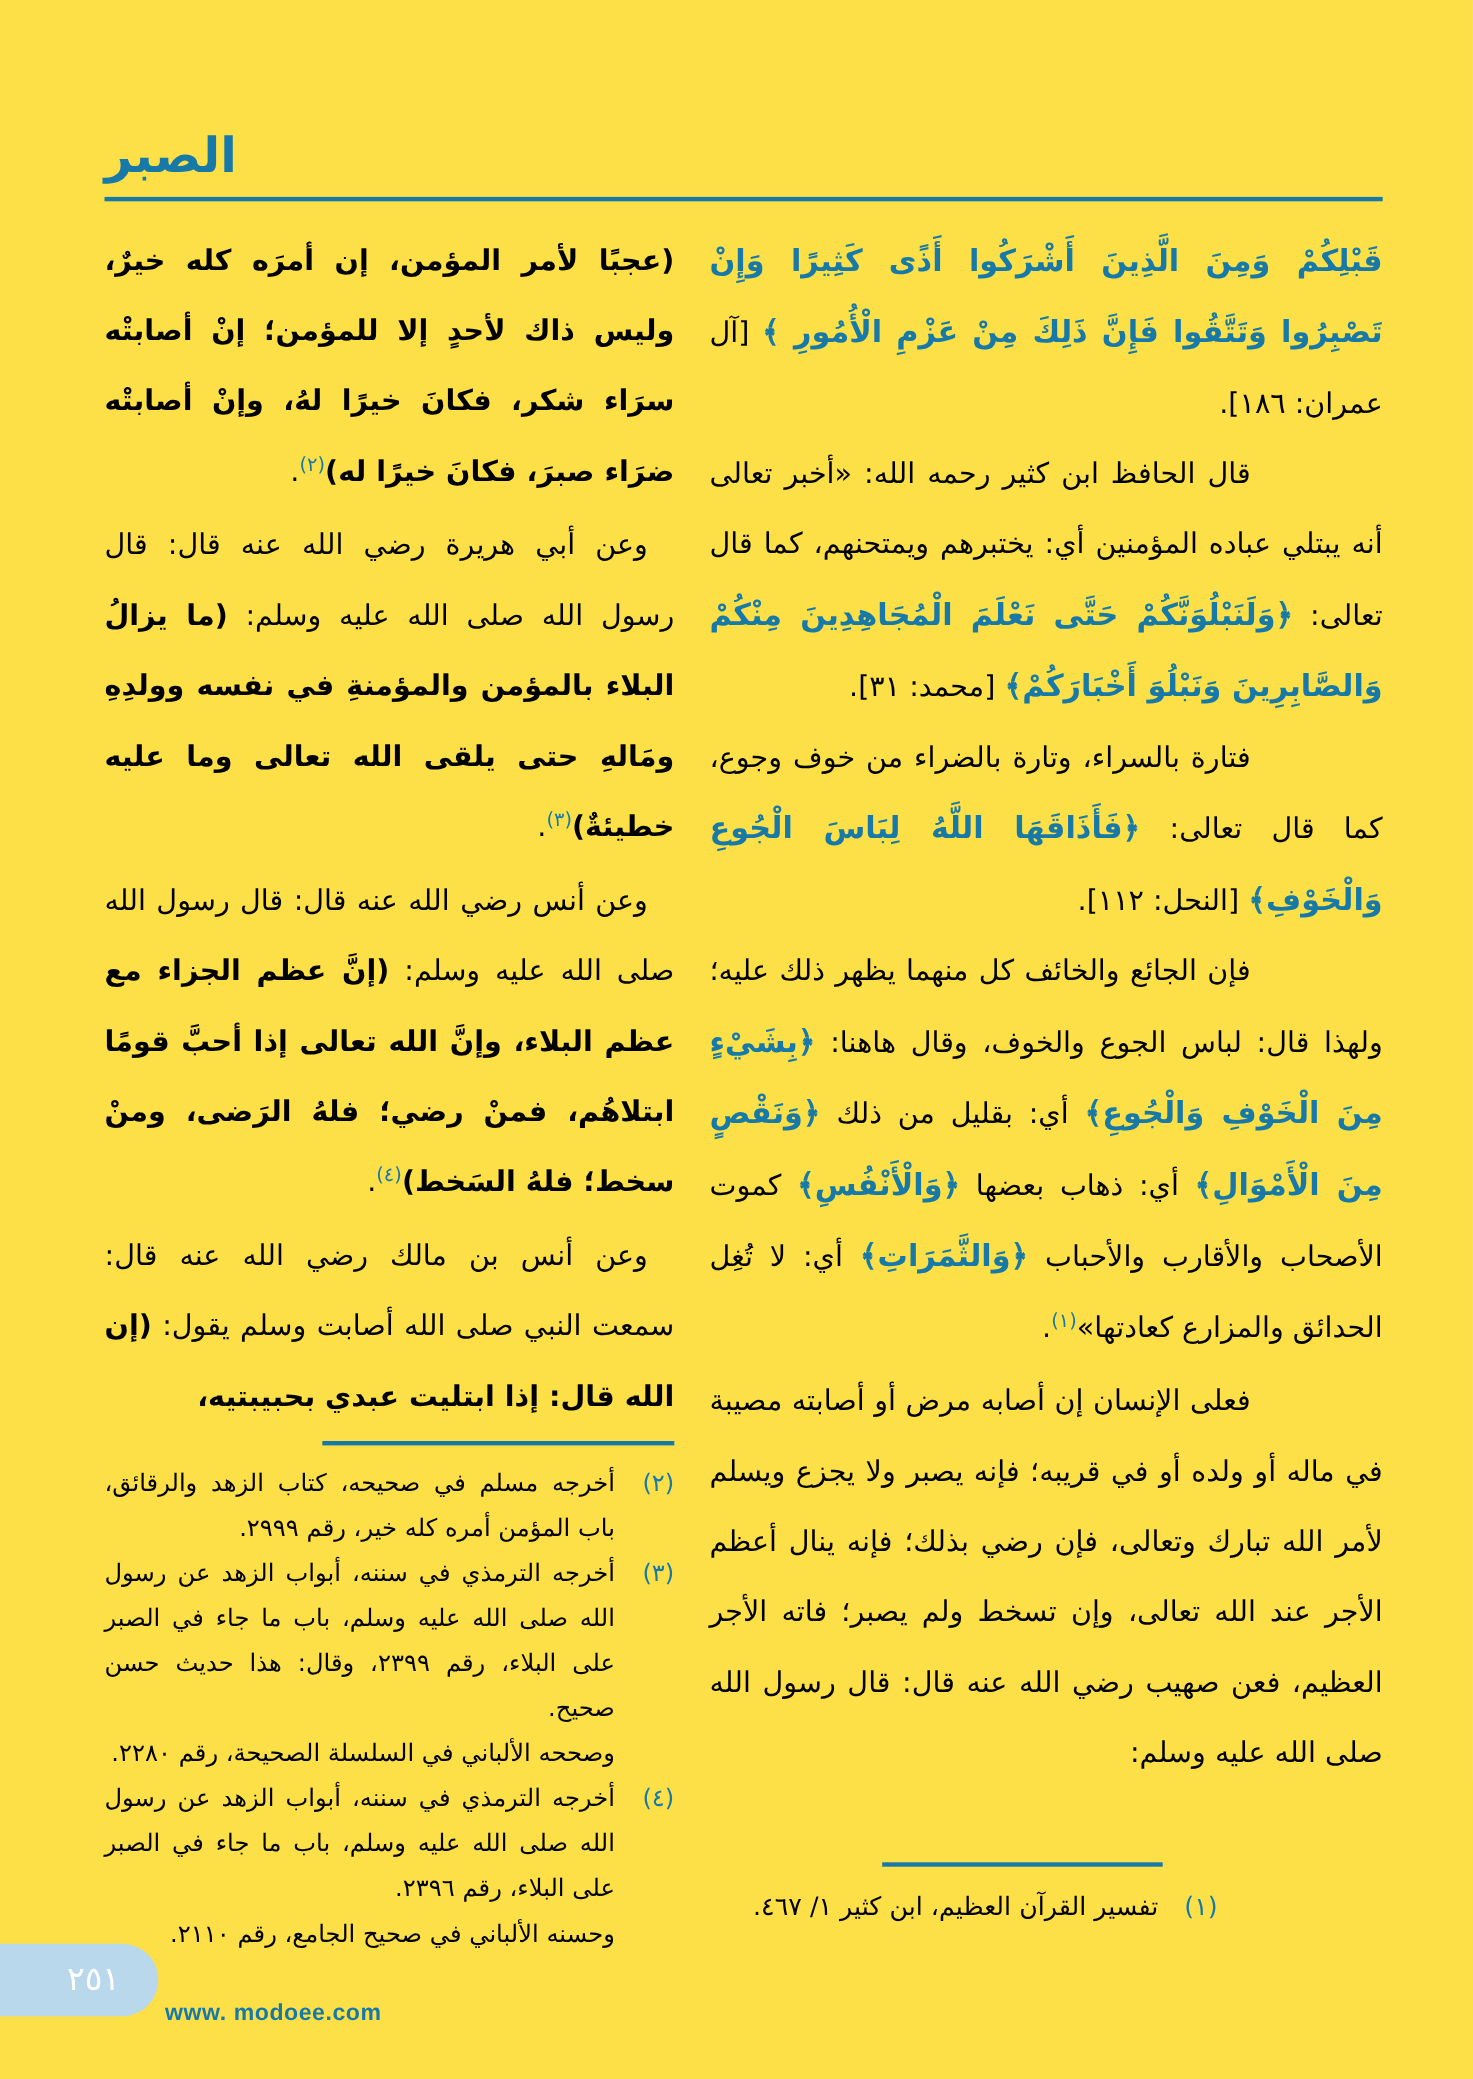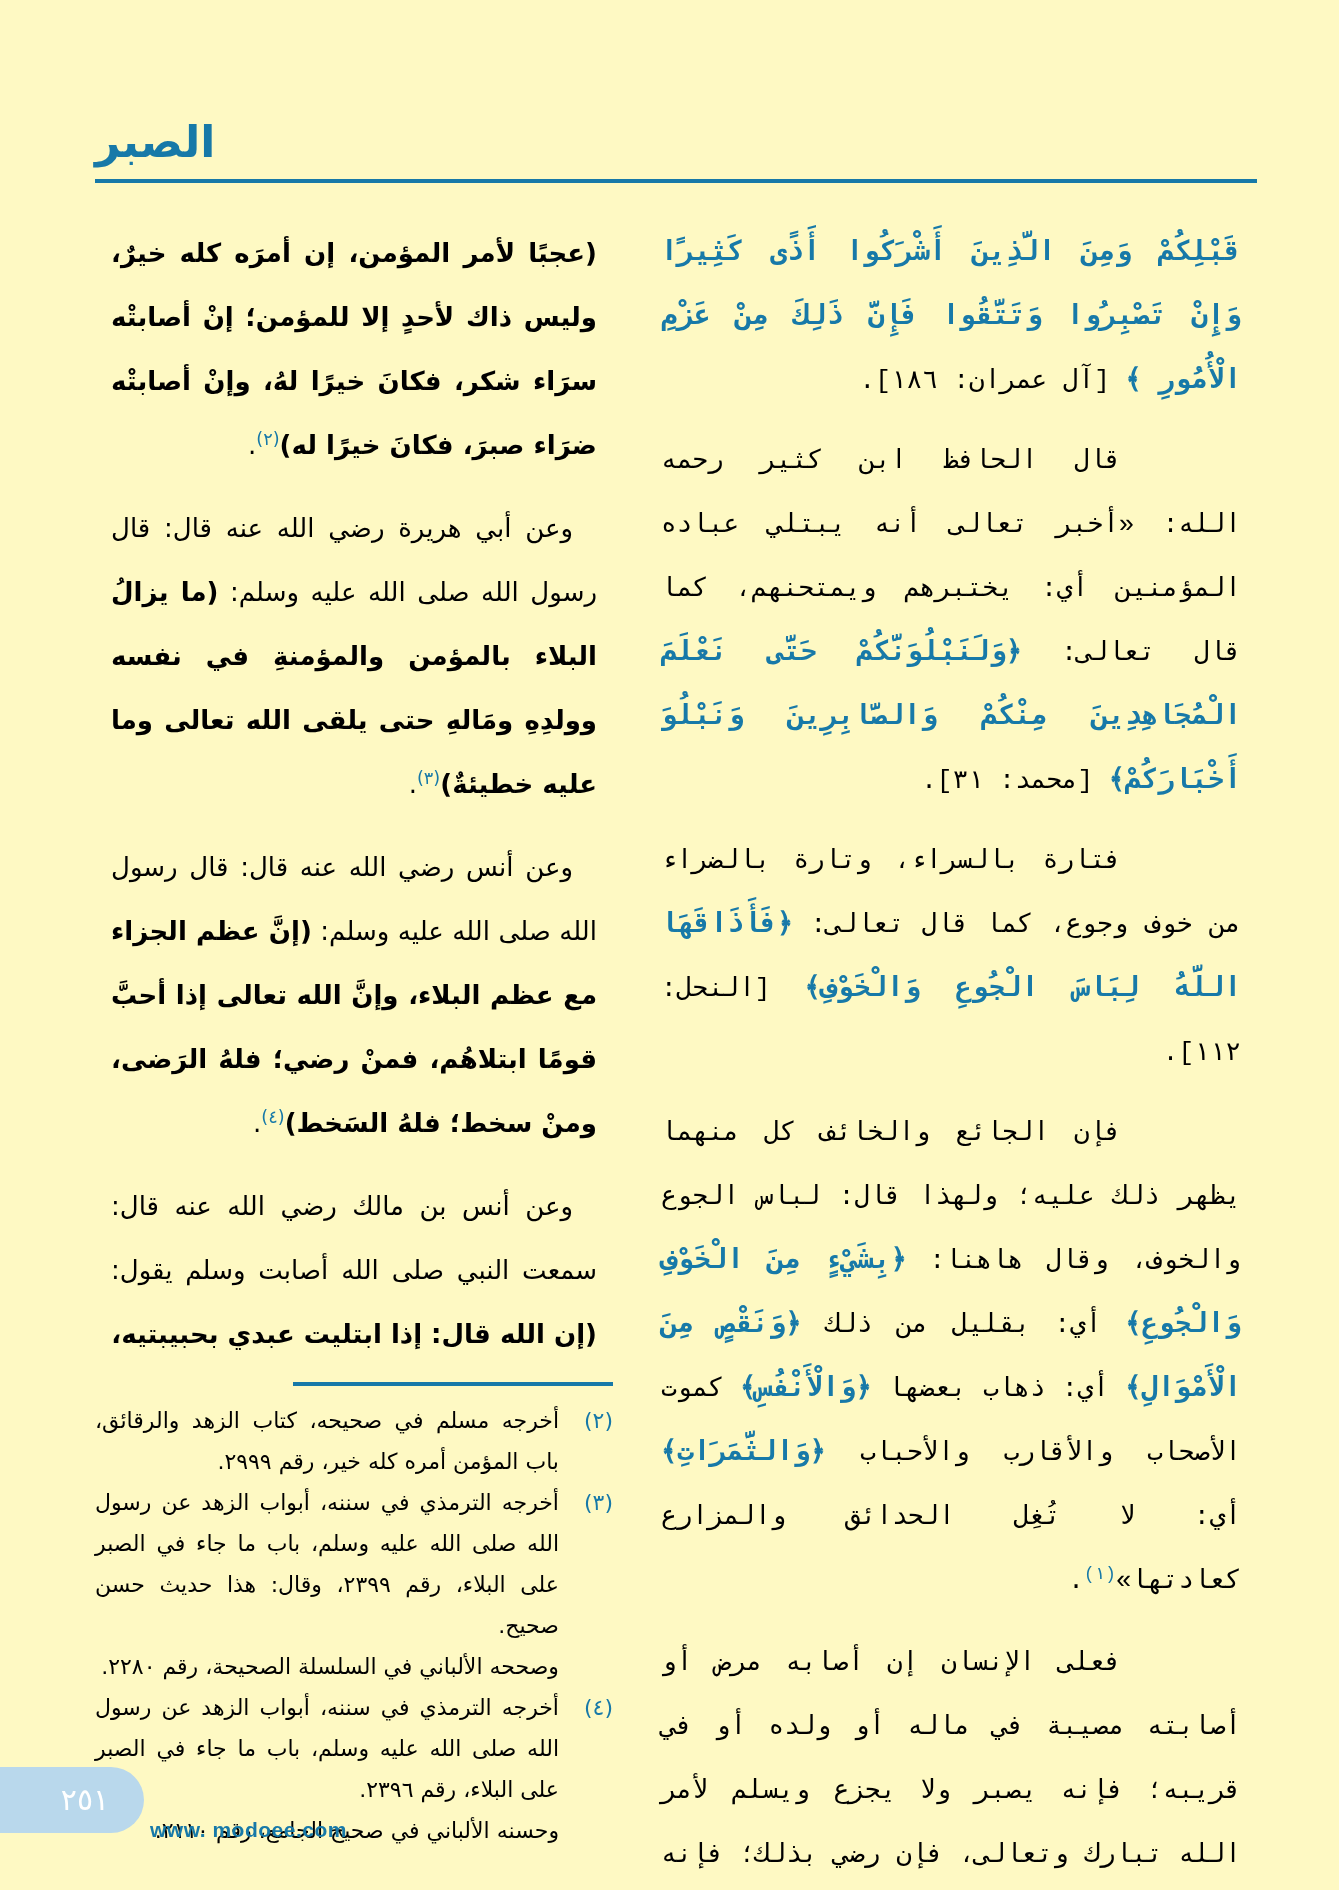--- a/index.html
+++ b/index.html
@@ -4,21 +4,21 @@
 <style>
   :root{
     --accent:#1779A8;
     --pill:#B9D8EC;
     --ink:#000000;
   }
   html,body{margin:0;padding:0;background:#e8e8e8;}
   .page{
     position:relative;
     width:1339px;height:1890px;
-    background:#fef9c3;
+    background:#fde047;
     margin:0 auto;
     overflow:hidden;
     direction:rtl;
     font-family:"DejaVu Sans",sans-serif;
     color:var(--ink);
   }
   .content{padding:0 82px 0 95px;}
   
   .header{padding-top:116px;text-align:left;}
   .chapter-title{
@@ -32,23 +32,23 @@
     margin:10px 0 0 0;
   }
   
   .columns{display:flex;gap:32px;margin-top:22px;align-items:flex-start;}
   .col-right{width:612px;}
   .col-left{width:518px;}
   .body-text{
     font-size:26px;line-height:64px;
     text-align:justify;
   }
-  .col-right .body-text{min-height:1480px;font-family:Liberation Mono, monospace;}
+  .col-right .body-text{min-height:1480px;}
   .col-left  .body-text{min-height:972px;}
-  .para{margin:16px;}
+  .para{margin:0;}
   .col-right .para.indent{text-indent:120px;}
   .col-left  .para.indent{text-indent:24px;}
   .run-n{font-weight:400;}
   .run-b{font-weight:700;}
   .run-q{font-weight:700;color:var(--accent);font-size:1.06em;}
   .run-m{
     color:var(--accent);
     font-size:0.68em;
     position:relative;top:-0.5em;
     font-weight:400;

